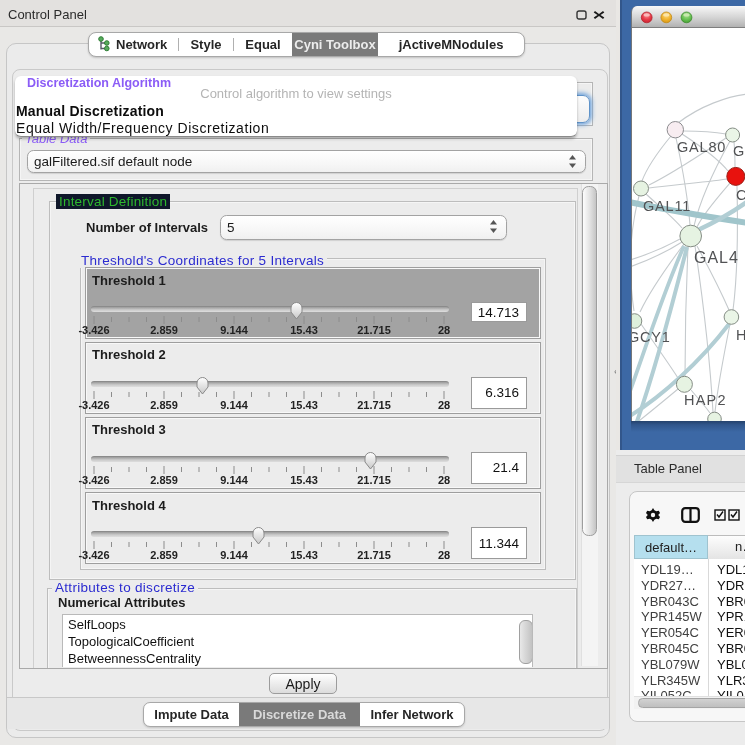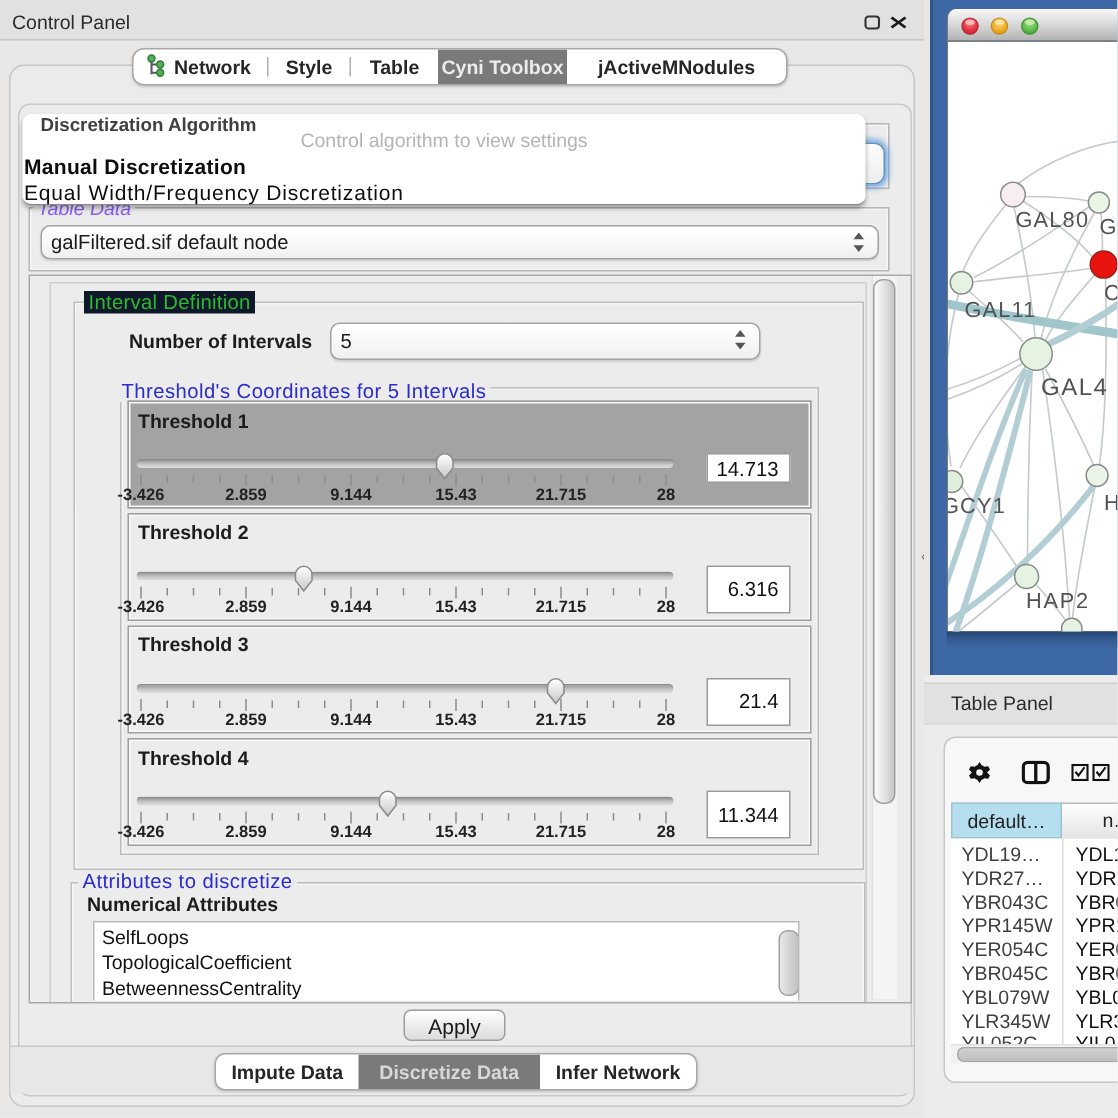--- a/index.html
+++ b/index.html
@@ -36,21 +36,21 @@
   <svg class="abs" style="left:9px;top:3px;" width="15" height="16" viewBox="0 0 15 16">
     <path d="M3 3 L3 13.5 M3 7 L8.5 7 M3 12.5 L8.5 12.5" stroke="#555a66" stroke-width="1.4" fill="none"></path>
     <circle cx="3" cy="3" r="2.3" fill="#57ab5c" stroke="#2e7d34" stroke-width="1"></circle>
     <circle cx="8.8" cy="7" r="2.3" fill="#57ab5c" stroke="#2e7d34" stroke-width="1"></circle>
     <circle cx="8.8" cy="12.5" r="2.3" fill="#57ab5c" stroke="#2e7d34" stroke-width="1"></circle>
   </svg>
   <div class="abs" style="left:27px;top:0;height:23px;display:flex;align-items:center;font-size:13px;font-weight:600;color:#262626;">Network</div>
   <div class="abs" style="left:89px;top:5px;width:1px;height:13px;background:#b0b0b0;"></div>
   <div class="abs" style="left:90px;top:0;width:54px;height:23px;display:flex;align-items:center;justify-content:center;font-size:13px;font-weight:600;color:#262626;">Style</div>
   <div class="abs" style="left:144px;top:5px;width:1px;height:13px;background:#b0b0b0;"></div>
-  <div class="abs" style="left:145px;top:0;width:58px;height:23px;display:flex;align-items:center;justify-content:center;font-size:13px;font-weight:600;color:#262626;">Table</div>
+  <div class="abs" style="left:145px;top:0;width:58px;height:23px;display:flex;align-items:center;justify-content:center;font-size:13px;font-weight:600;color:#262626;">Equal</div>
   <div class="abs" style="left:203px;top:0;width:86px;height:23px;display:flex;align-items:center;justify-content:center;font-size:13px;font-weight:600;color:#ececec;">Cyni Toolbox</div>
   <div class="abs" style="left:289px;top:0;width:146px;height:23px;display:flex;align-items:center;justify-content:center;font-size:13px;font-weight:600;color:#262626;">jActiveMNodules</div>
 </div>
 
 <div class="grp" style="left:19px;top:82px;width:572px;height:42px;"></div>
 
 <div class="abs" style="left:564px;top:95px;width:24px;height:26px;border-radius:7px;background:linear-gradient(#fdfdfd,#ededed);border:1px solid #5f93c9;box-shadow:0 0 4px 2px rgba(92,152,216,.85);"></div>
 
 <div class="grp" style="left:19px;top:138px;width:572px;height:41px;"></div>
 <div class="gtitle lbl13" style="left:22px;top:131px;color:#8b5cf6;font-style:italic;">Table Data</div>
@@ -280,21 +280,21 @@
 <div class="abs" style="left:143px;top:702px;width:320px;height:23px;background:#ffffff;border:1px solid #a8a8a8;border-radius:7px;box-shadow:0 1px 2px rgba(0,0,0,.15);overflow:hidden;">
   <div class="abs" style="left:95px;top:0;width:121px;height:23px;background:#7a7a7a;"></div>
   <div class="abs" style="left:0;top:0;width:95px;height:23px;display:flex;align-items:center;justify-content:center;font-size:13px;font-weight:600;color:#262626;">Impute Data</div>
   <div class="abs" style="left:95px;top:0;width:121px;height:23px;display:flex;align-items:center;justify-content:center;font-size:13px;font-weight:600;color:#d9d9d9;">Discretize Data</div>
   <div class="abs" style="left:216px;top:0;width:104px;height:23px;display:flex;align-items:center;justify-content:center;font-size:13px;font-weight:600;color:#262626;">Infer Network</div>
 </div>
 
 <div class="abs" style="left:614px;top:366px;font-size:10px;color:#777;">‹</div>
 
 <div class="abs" style="left:15px;top:76px;width:562px;height:60px;background:#ffffff;border-radius:6px;border-bottom:1px solid #8a8a8a;box-shadow:0 2px 3px rgba(0,0,0,.28);"></div>
-<div class="abs bold" style="left:27px;top:76px;font-size:12.5px;color:#404040;">Discretization Algorithm</div>
+<div class="abs bold" style="left:27px;top:76px;font-size:12.5px;color:#8b5cf6;">Discretization Algorithm</div>
 <div class="abs" style="left:15px;top:86px;width:562px;text-align:center;font-size:13px;color:#b4b4b4;">Control algorithm to view settings</div>
 <div class="abs" style="left:16px;top:103px;font-size:14px;letter-spacing:0.2px;font-weight:bold;color:#0d0d0d;">Manual Discretization</div>
 <div class="abs" style="left:16px;top:119.5px;font-size:14px;letter-spacing:0.55px;color:#0d0d0d;">Equal Width/Frequency Discretization</div>
 
 <div class="abs" style="left:616px;top:0;width:4px;height:745px;background:#e9e7e4;"></div>
 <div class="abs" style="left:620px;top:0;width:125px;height:450px;background:#3c68a5;"></div>
 <div class="abs" style="left:620px;top:0;width:2px;height:450px;background:#32568b;"></div>
 
 <div class="abs" style="left:631px;top:6px;width:114px;height:415px;border-top-left-radius:6px;overflow:hidden;border-left:1px solid #75777a;">
   <div class="abs" style="left:0;top:0;width:114px;height:21px;background:linear-gradient(#f8f8f8,#d4d4d4 55%,#b2b2b2);border-bottom:1px solid #7e7e7e;"></div>

